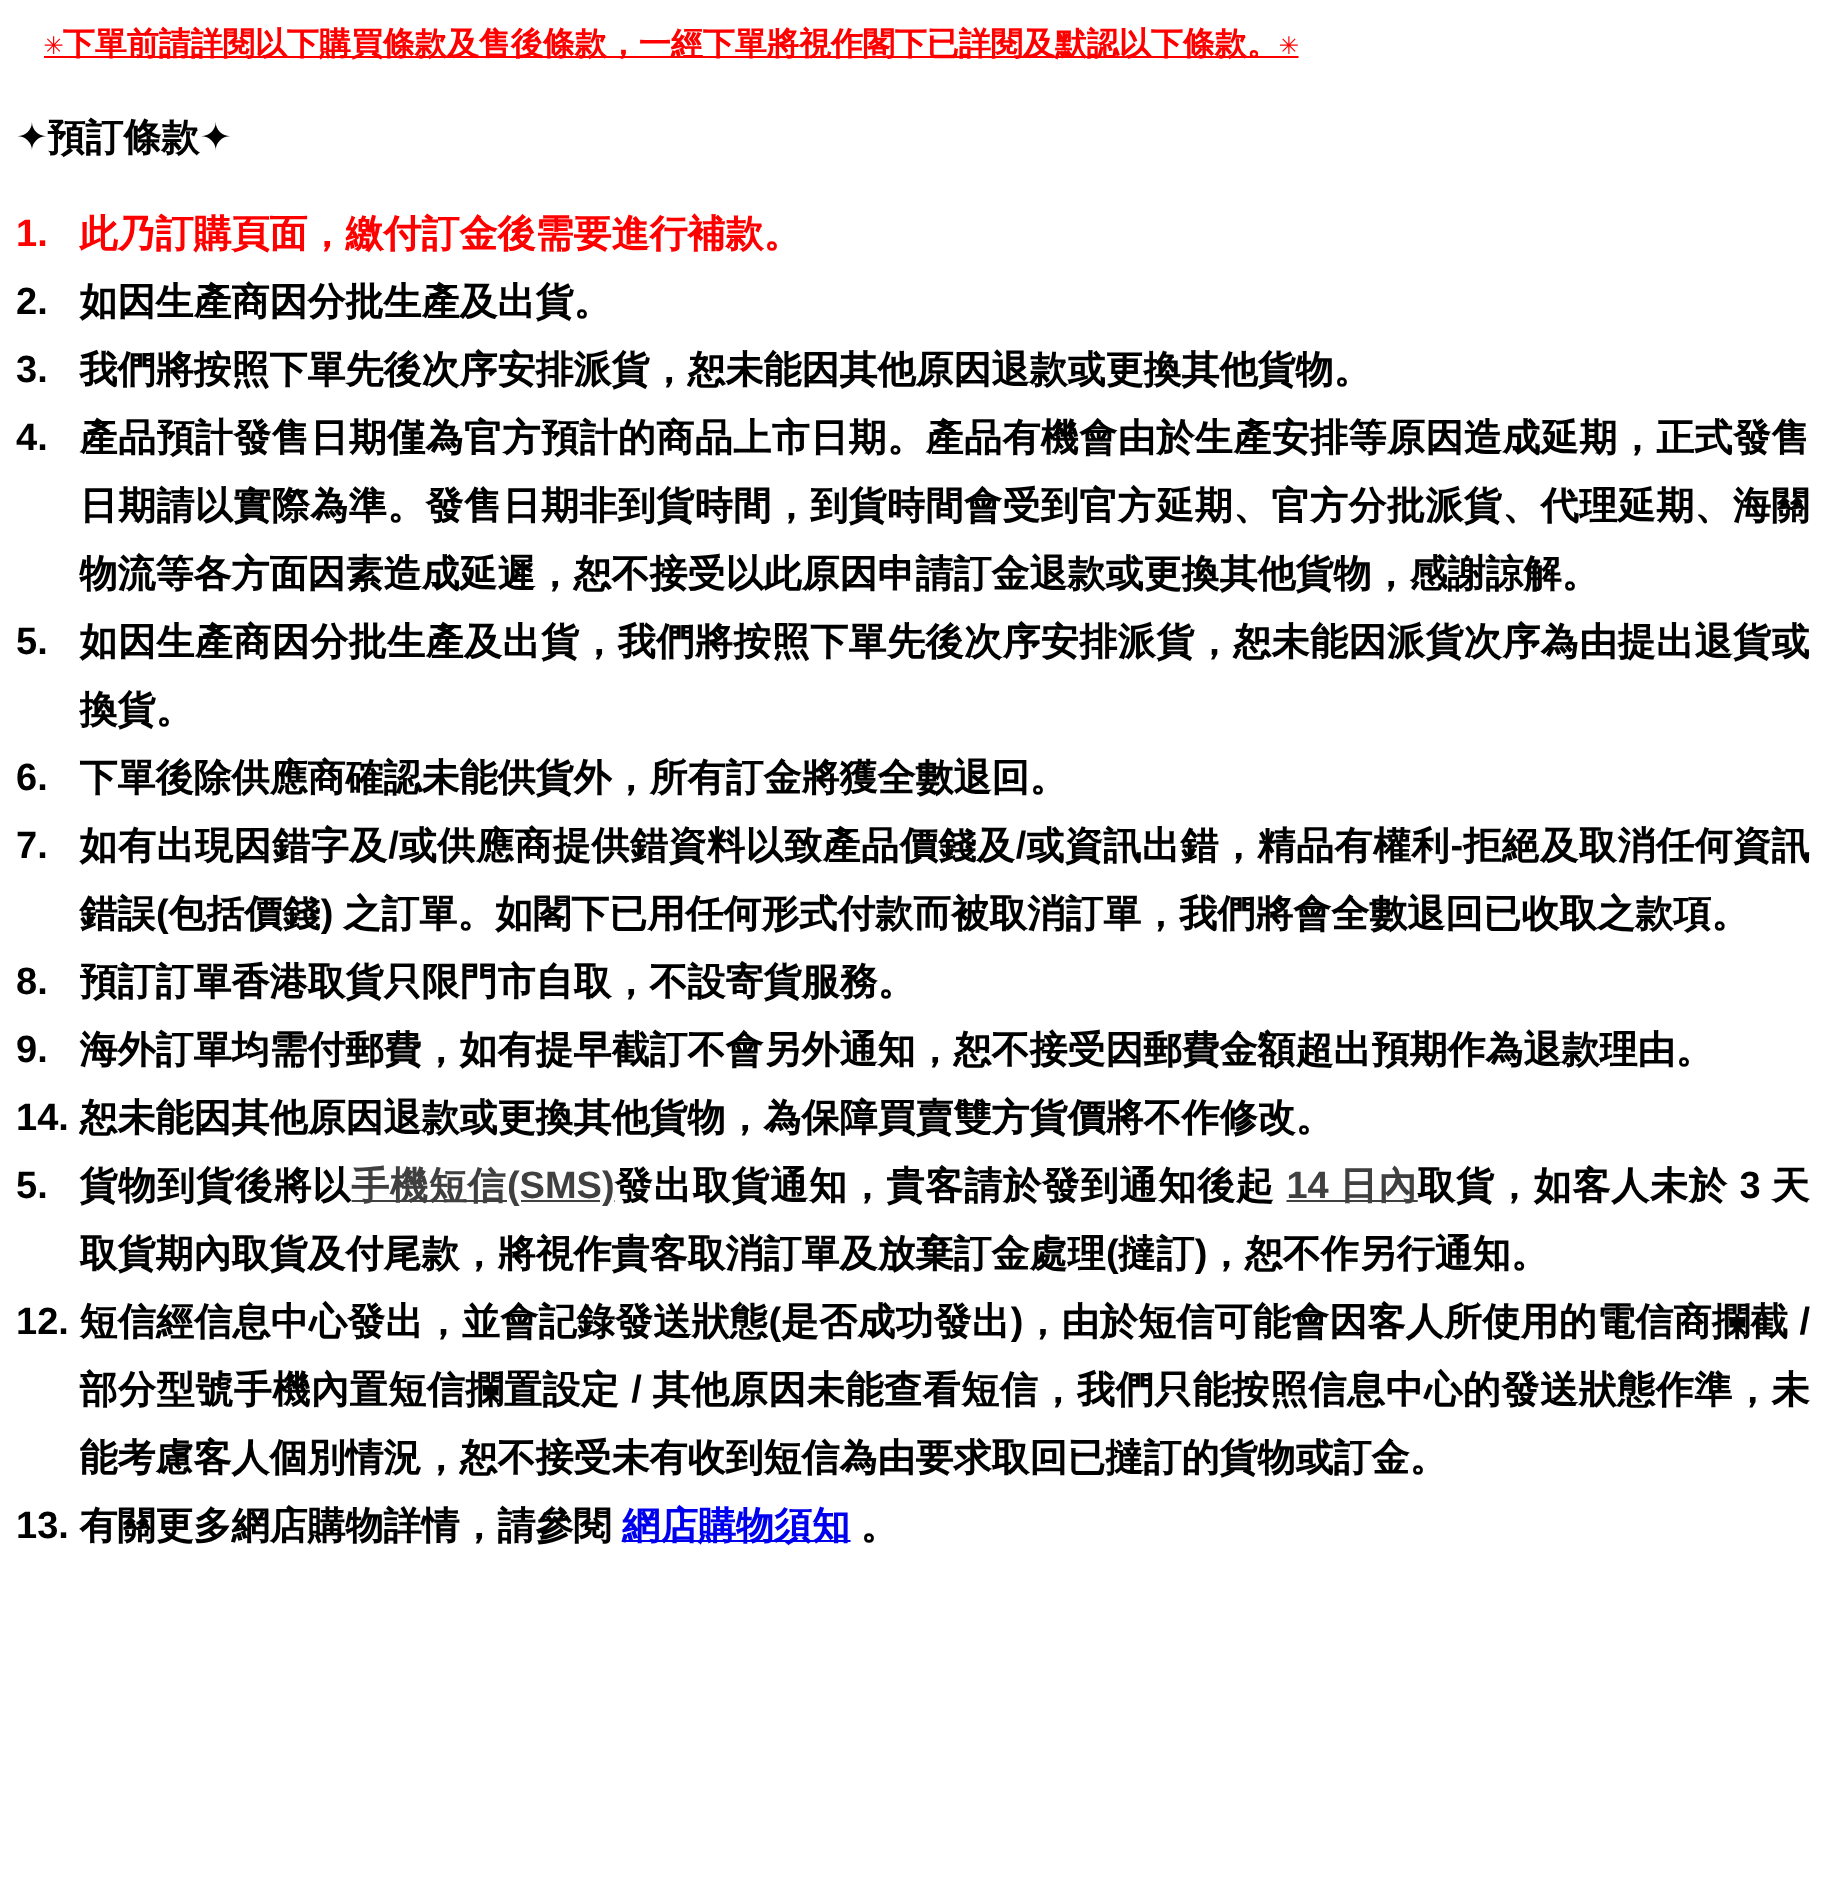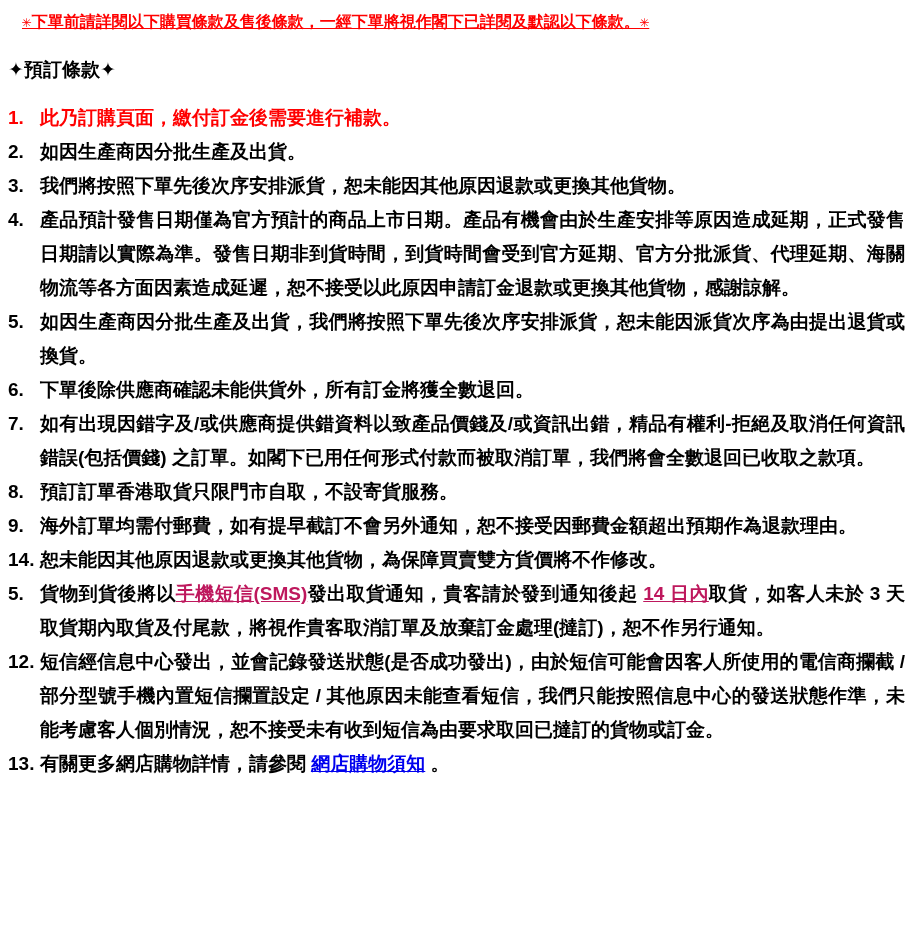--- a/index.html
+++ b/index.html
@@ -52,21 +52,21 @@
   }
   .term-item .num {
     min-width: 32px;
     flex-shrink: 0;
   }
   .term-item .body {
     flex: 1;
     text-align: justify;
   }
   .seg-red {
-    color: #be185d;
+    color: #404040;
     text-decoration: underline;
   }
   .seg-link {
     color: #0000ee;
     text-decoration: underline;
     cursor: pointer;
   }
 </style>
 </head>
 <body>

